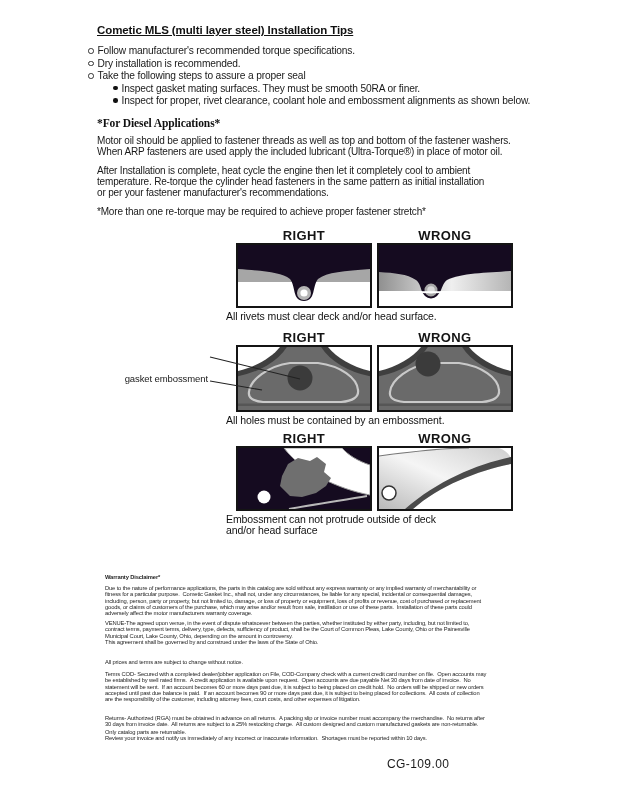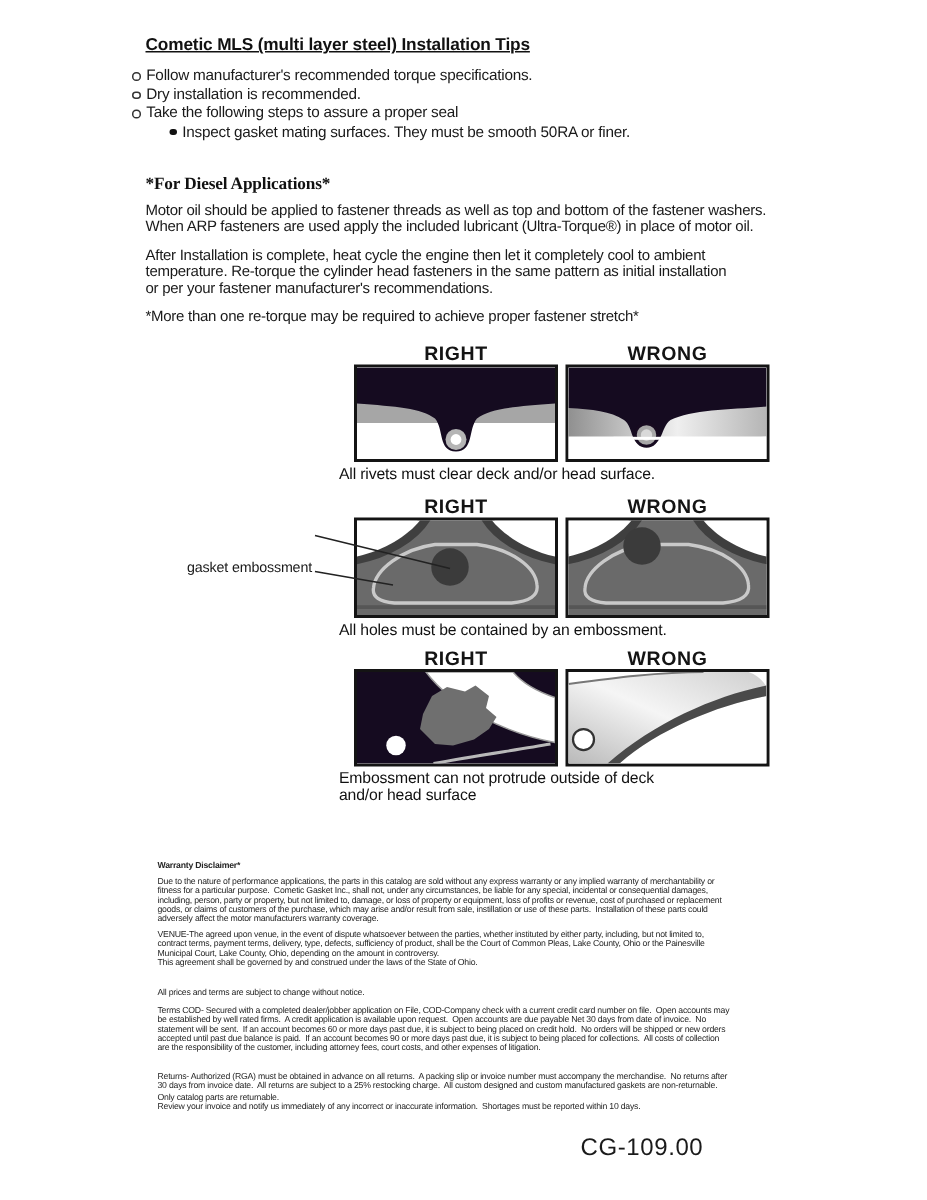--- a/index.html
+++ b/index.html
@@ -26,21 +26,21 @@
            white-space:pre-line;color:#111;}
   .side-label{left:78px;width:130px;text-align:right;font-size:9.5px;line-height:10.5px;
               letter-spacing:-0.1px;white-space:pre-line;color:#191919;}
   .leader{pointer-events:none;}
   .warranty-wrap{left:105px;top:573px;width:420px;height:180px;}
   .warranty-scale{position:absolute;left:0;top:0;width:840px;height:360px;
                   transform:scale(0.5);transform-origin:0 0;}
   .wp{position:absolute;left:0;margin:0;font-size:11.6px;line-height:12.3px;
       letter-spacing:-0.3px;white-space:pre;color:#262626;}
   .wp.head{font-weight:bold;}
-  .page-code{left:387px;top:757px;font-size:16px;letter-spacing:0.4px;color:#1a1a1a;}
+  .page-code{left:387px;top:757px;font-size:12px;letter-spacing:0.4px;color:#1a1a1a;}
 </style>
 </head>
 <body>
 
 <div class="page">
 
   <div class="abs title">Cometic MLS (multi layer steel) Installation Tips</div>
 
   <div class="abs tips">
     <div class="brow">
@@ -51,20 +51,24 @@
       <span class="m1"></span>
       <span>Dry installation is recommended.</span>
     </div>
     <div class="brow">
       <span class="m1"></span>
       <span>Take the following steps to assure a proper seal</span>
     </div>
     <div class="brow sub">
       <span class="m2"></span>
       <span>Inspect gasket mating surfaces.  They must be smooth 50RA or finer.</span>
+    </div>
+    <div class="brow sub">
+      <span class="m2"></span>
+      <span>Inspect for proper, rivet clearance, coolant hole and embossment alignments as shown below.</span>
     </div>
   </div>
 
   <div class="abs h2">*For Diesel Applications*</div>
   <div class="abs para" style="top:135px">Motor oil should be applied to fastener threads as well as top and bottom of the fastener washers.
 When ARP fasteners are used apply the included lubricant (Ultra-Torque®) in place of motor oil.</div>
   <div class="abs para" style="top:165px">After Installation is complete, heat cycle the engine then let it completely cool to ambient
 temperature. Re-torque the cylinder head fasteners in the same pattern as initial installation
 or per your fastener manufacturer's recommendations.</div>
   <div class="abs para" style="top:206px">*More than one re-torque may be required to achieve proper fastener stretch*</div>

